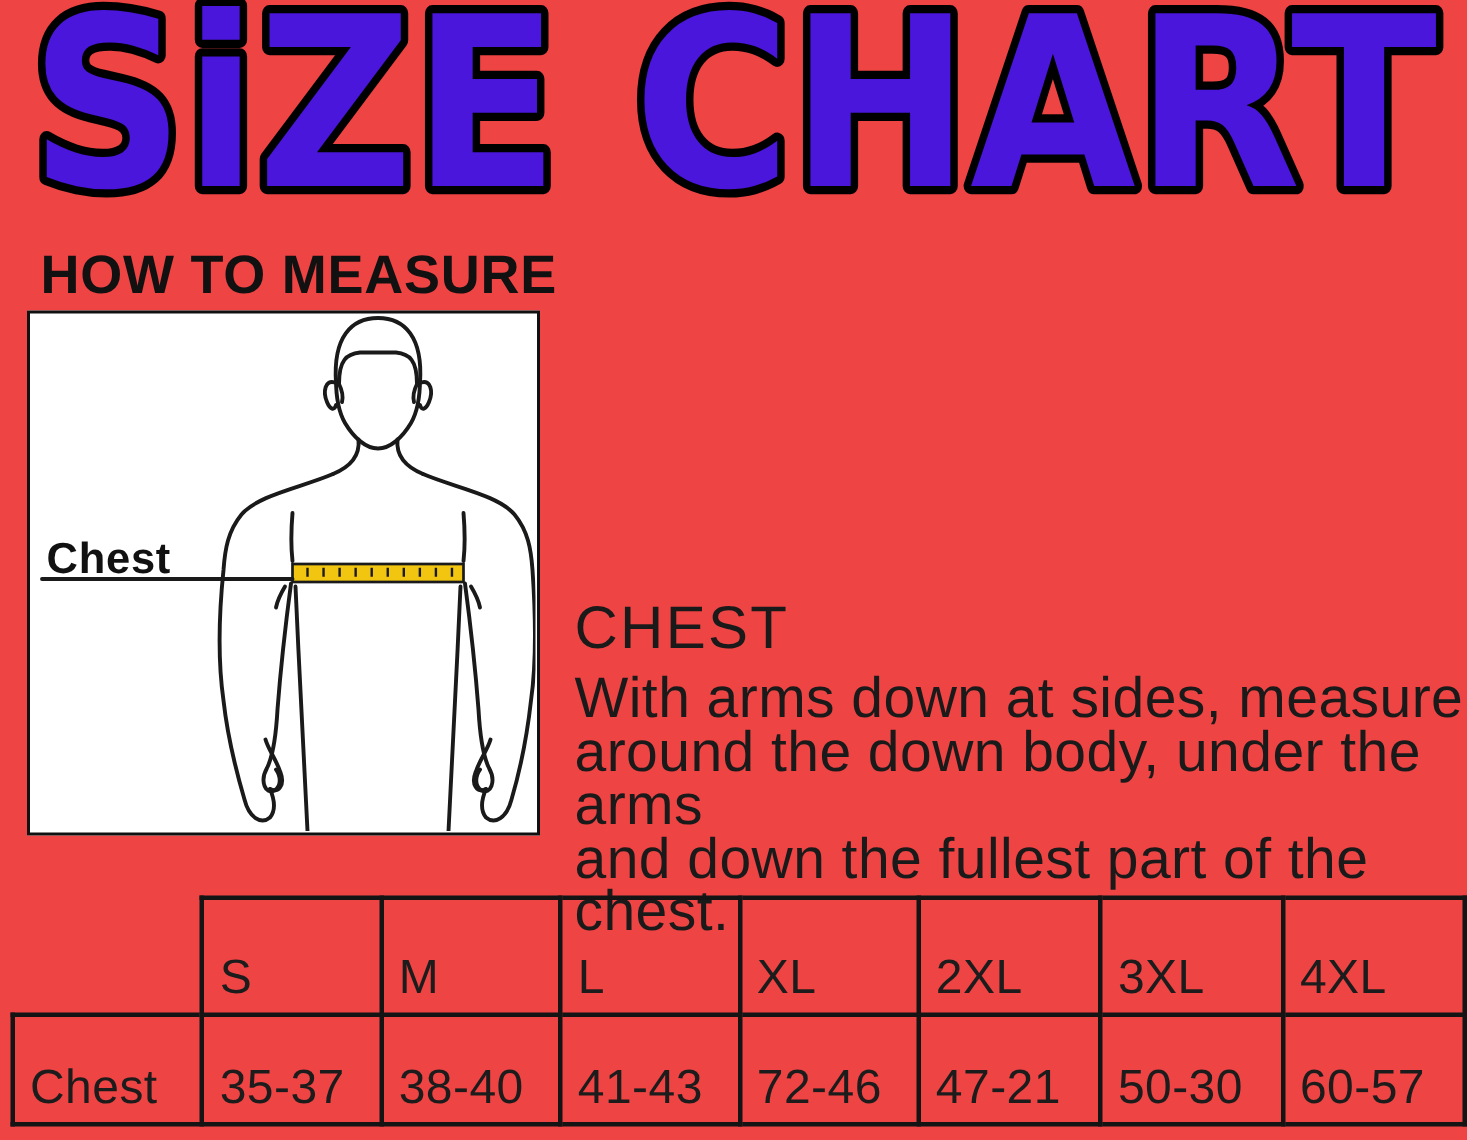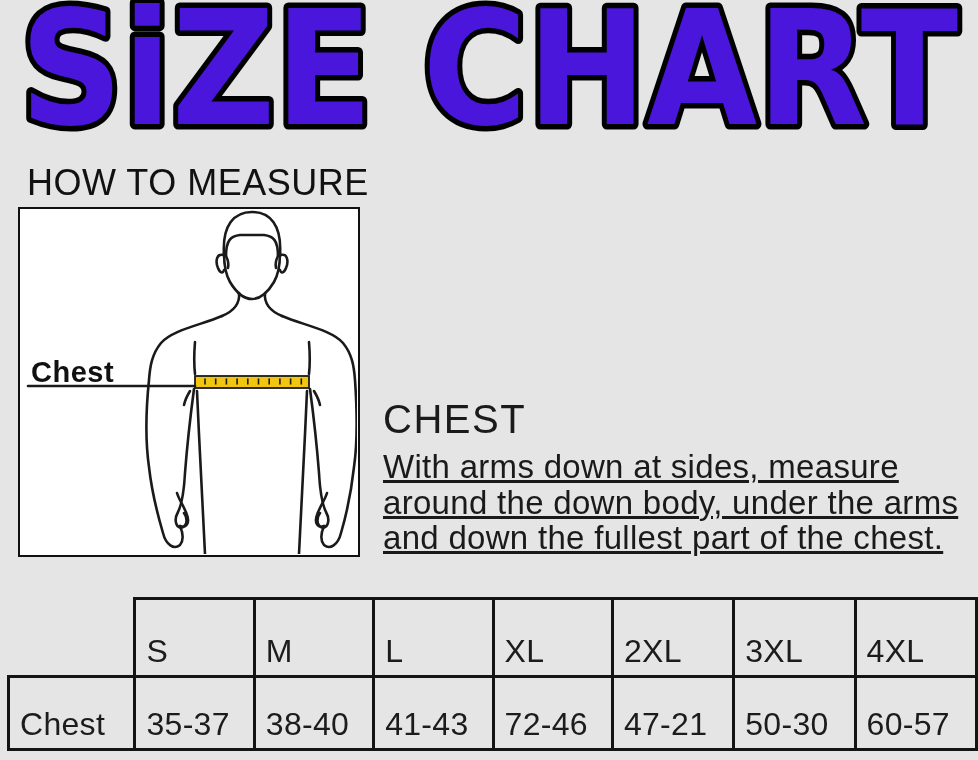--- a/index.html
+++ b/index.html
@@ -1,43 +1,43 @@
 <!DOCTYPE html>
 <html><head>
 <meta charset="utf-8">
 <style>
   html,body { margin:0; padding:0; background:#ffffff; }
   .page {
-    position:relative; width:978px; height:760px; background:#e5e5e5;
+    position:relative; width:978px; height:760px; background:#ef4444;
     font-family:"Liberation Sans", sans-serif; color:#1a1a1a; overflow:hidden;
   }
   
   .title-wrap { position:absolute; left:0; top:0; width:978px; height:152px; }
   
   .htm-heading {
-    position:absolute; left:27px; top:162px; font-size:36px; font-weight:normal;
+    position:absolute; left:27px; top:162px; font-size:36px; font-weight:bold;
     letter-spacing:0.5px; color:#111;
   }
   
   .diagram-box {
     position:absolute; left:18px; top:207px; width:342px; height:350px;
     border:2.5px solid #111; box-sizing:border-box; background:#fff;
   }
   .diagram-box svg { display:block; }
   .fig { stroke:#1a1a1a; stroke-width:2.6; fill:none; stroke-linecap:round; stroke-linejoin:round; }
   .tick { stroke:#1a1a1a; stroke-width:1.6; }
   .chest-label-svg { font-family:"Liberation Sans", sans-serif; font-weight:bold; font-size:29px; fill:#111; letter-spacing:0.5px; }
   
   .chest-heading {
     position:absolute; left:383px; top:397px; font-size:40px; font-weight:normal;
     letter-spacing:1.5px; color:#1a1a1a;
   }
   .chest-par {
-    position:absolute; left:383px; top:449px; font-size:33px; line-height:35.5px;
-    letter-spacing:0.3px; color:#1a1a1a;text-decoration:underline;
+    position:absolute; left:383px; top:449px; font-size:38px; line-height:35.5px;
+    letter-spacing:0.3px; color:#1a1a1a;
   }
   
   .size-table {
     position:absolute; left:7px; top:597px; border-collapse:collapse; table-layout:fixed;
   }
   .size-table td {
     border:3px solid #141414; width:120px; padding:0 0 5px 10px;
     vertical-align:bottom; text-align:left; font-size:32px; color:#1c1c1c;
     box-sizing:content-box; letter-spacing:0.3px;
   }

